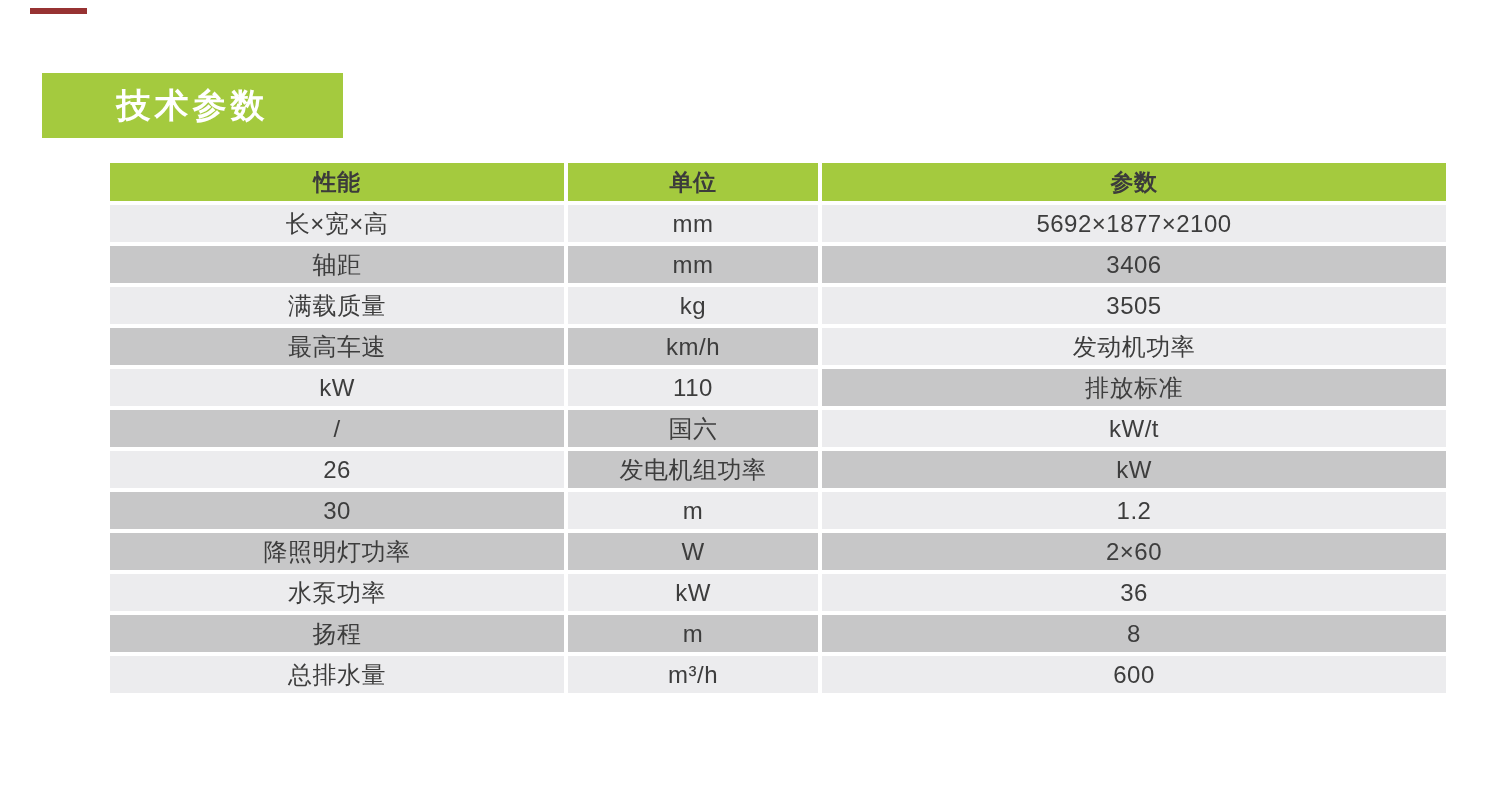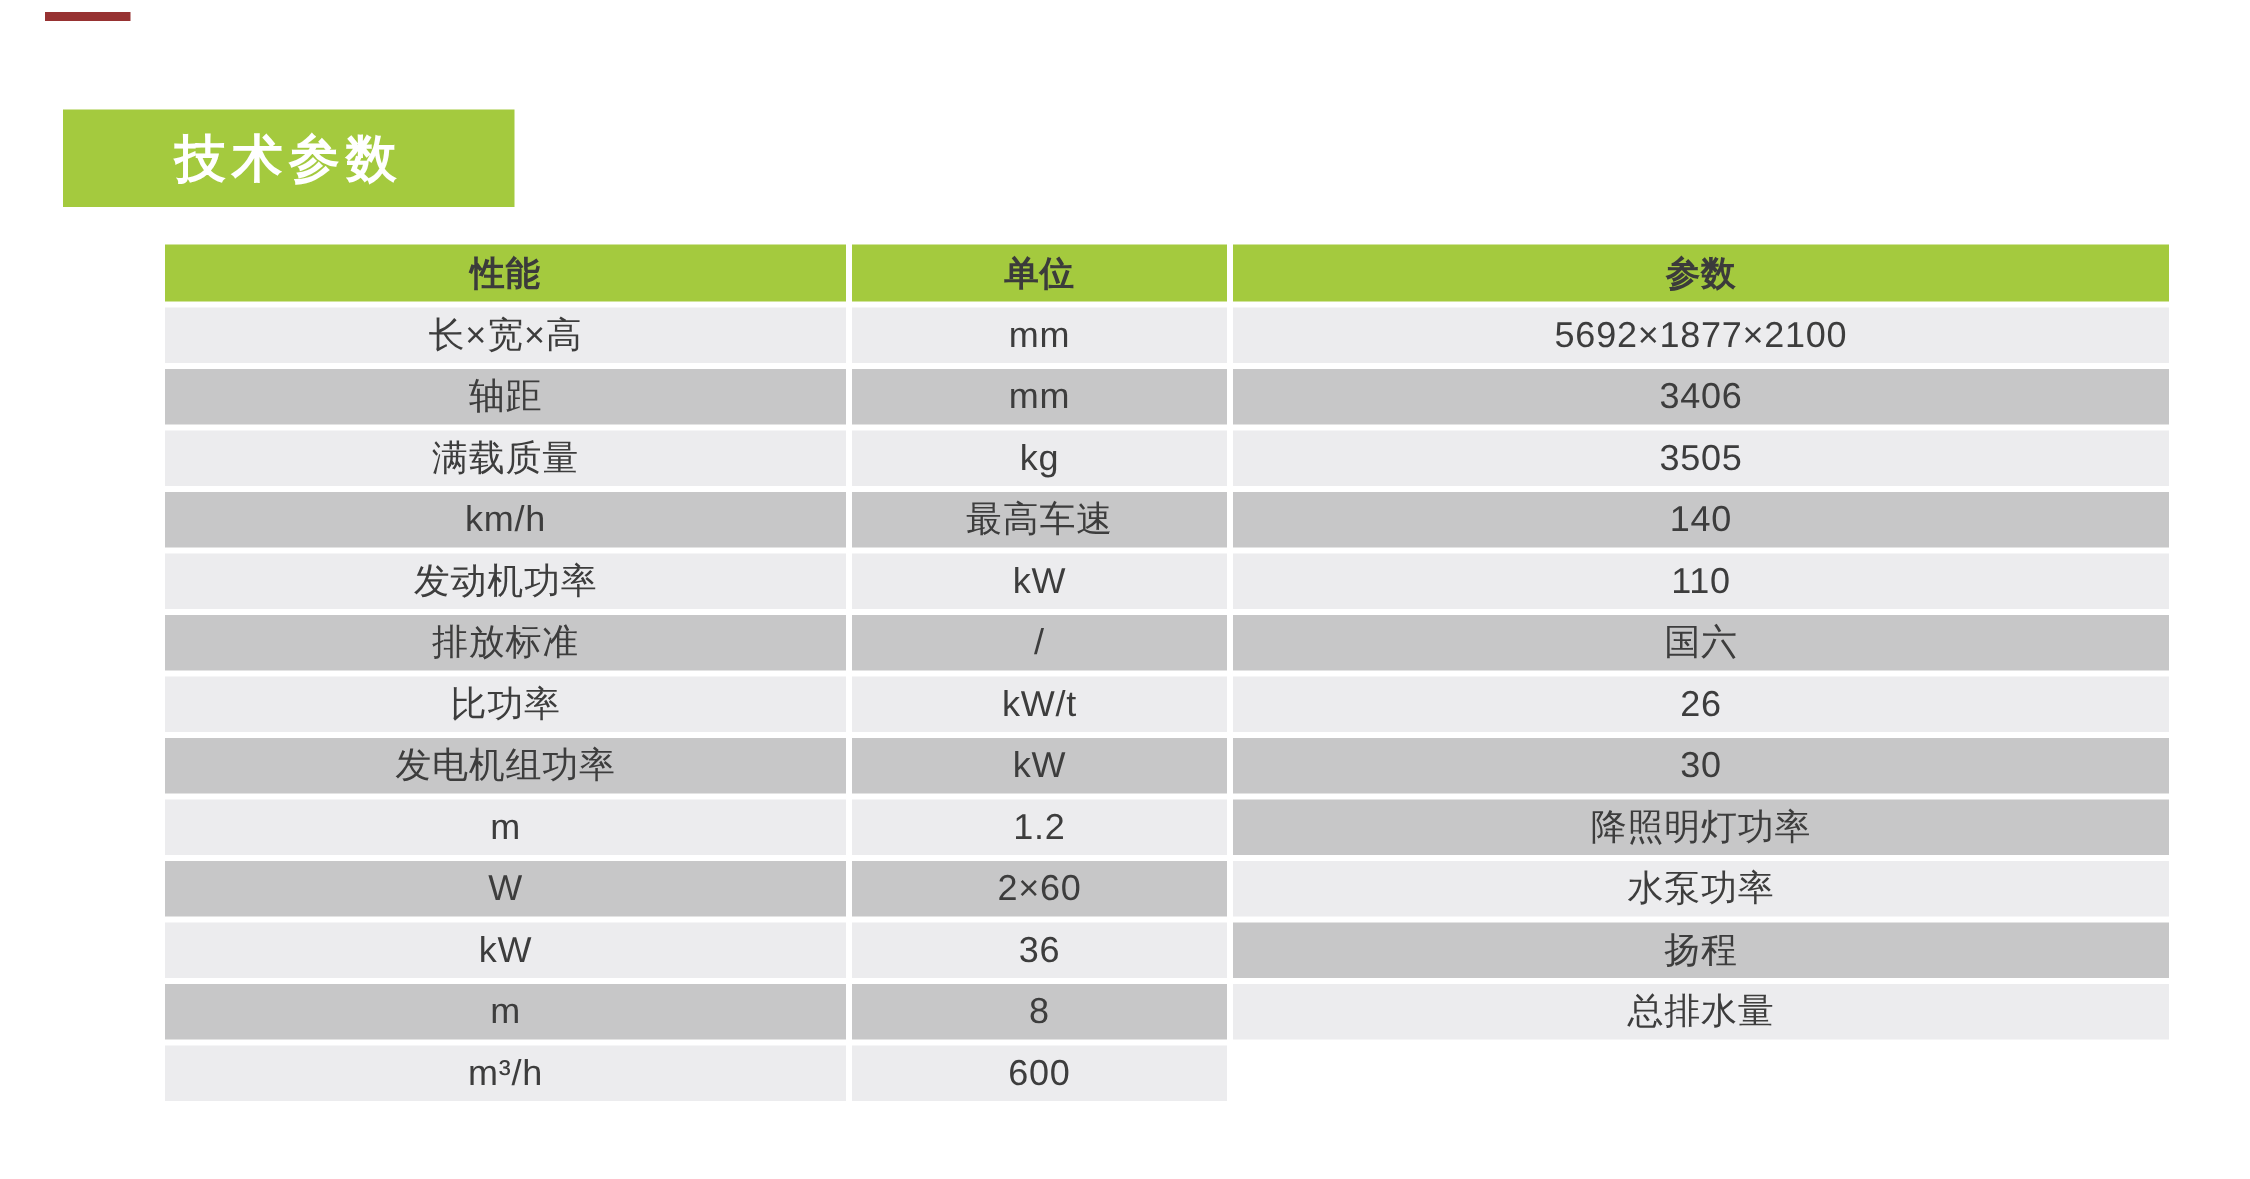--- a/index.html
+++ b/index.html
@@ -83,33 +83,31 @@
     <div class="cell row-light">5692×1877×2100</div>
 
     <div class="cell row-dark">轴距</div>
     <div class="cell row-dark">mm</div>
     <div class="cell row-dark">3406</div>
 
     <div class="cell row-light">满载质量</div>
     <div class="cell row-light">kg</div>
     <div class="cell row-light">3505</div>
 
+    <div class="cell row-dark">最高车速</div>
     <div class="cell row-dark">km/h</div>
-    <div class="cell row-dark">最高车速</div>
-    <div class="cell row-dark">140</div>
 
     <div class="cell row-light">发动机功率</div>
     <div class="cell row-light">kW</div>
     <div class="cell row-light">110</div>
 
     <div class="cell row-dark">排放标准</div>
     <div class="cell row-dark">/</div>
     <div class="cell row-dark">国六</div>
 
-    <div class="cell row-light">比功率</div>
     <div class="cell row-light">kW/t</div>
     <div class="cell row-light">26</div>
 
     <div class="cell row-dark">发电机组功率</div>
     <div class="cell row-dark">kW</div>
     <div class="cell row-dark">30</div>
 
     <div class="cell row-light">m</div>
     <div class="cell row-light">1.2</div>
 

